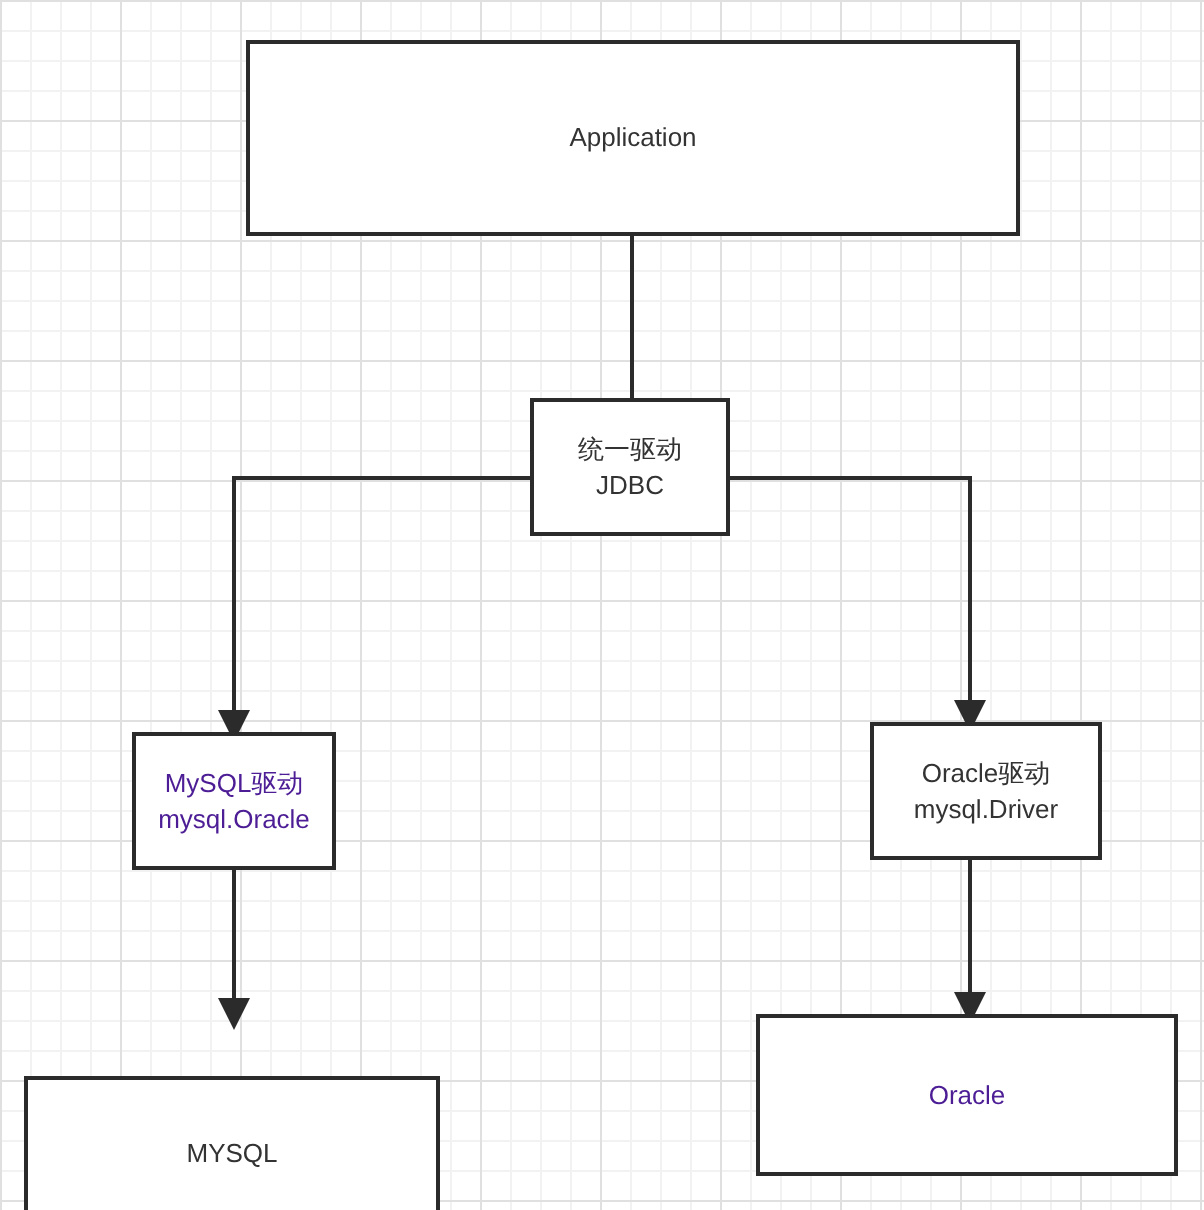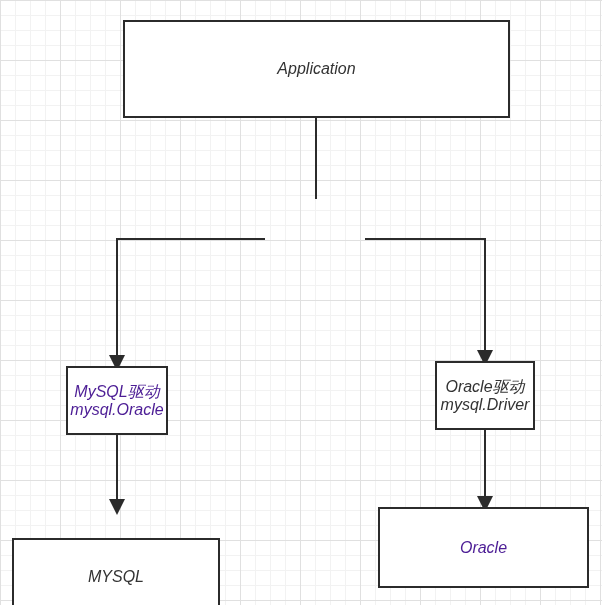--- a/index.html
+++ b/index.html
@@ -24,25 +24,24 @@
   }
   .node {
     position: absolute;
     box-sizing: border-box;
     border: 2px solid #2b2b2b;
     background: #ffffff;
     display: flex;
     flex-direction: column;
     justify-content: center;
     color: #333333;
-    font-size: 16px;
+    font-size: 13px;
     line-height: 18px;
     text-align: center;
     z-index: 2;
-    font-style: italic;
   }
   .node .line2 { display: block; }
   svg.edges {
     position: absolute;
     left: 0;
     top: 0;
     width: 602px;
     height: 605px;
     z-index: 1;
     overflow: visible;
@@ -69,27 +68,31 @@
     <path d="M117,435 L117,501" fill="none" stroke="#2b2b2b" stroke-width="2" marker-end="url(#arrowhead)"></path>
 
     <path d="M485,430 L485,498" fill="none" stroke="#2b2b2b" stroke-width="2" marker-end="url(#arrowhead)"></path>
   </svg>
 
   <div class="node" style="left: 123px; top: 20px; width: 387px; height: 98px; border-color: rgb(43, 43, 43); color: rgb(51, 51, 51);">
     <span class="line1">Application</span>
 
   </div>
 
+  <div class="node" style="left: 265px; top: 199px; width: 100px; height: 69px; border-color: rgb(43, 43, 43); color: rgb(51, 51, 51);">
+    <span class="line1">统一驱动</span>
+    <span class="line2">JDBC</span>
+  </div>
 
   <div class="node" style="left: 66px; top: 366px; width: 102px; height: 69px; border-color: rgb(43, 43, 43); color: #4c1d95;">
     <span class="line1">MySQL驱动</span>
     <span class="line2">mysql.Oracle</span>
   </div>
 
-  <div class="node" style="left: 435px; top: 361px; width: 100px; height: 69px; border-color: rgb(43, 43, 43); color: rgb(51, 51, 51);">
+  <div class="node" style="left: 435px; top: 361px; width: 116px; height: 69px; border-color: rgb(43, 43, 43); color: rgb(51, 51, 51);">
     <span class="line1">Oracle驱动</span>
     <span class="line2">mysql.Driver</span>
   </div>
 
   <div class="node" style="left: 12px; top: 510px; width: 208px; height: 77px; border-color: rgb(43, 43, 43); color: rgb(51, 51, 51); margin-top: 28px;">
     <span class="line1">MYSQL</span>
 
   </div>
 
   <div class="node" style="left: 378px; top: 507px; width: 211px; height: 81px; border-color: rgb(43, 43, 43); color: #4c1d95;">

